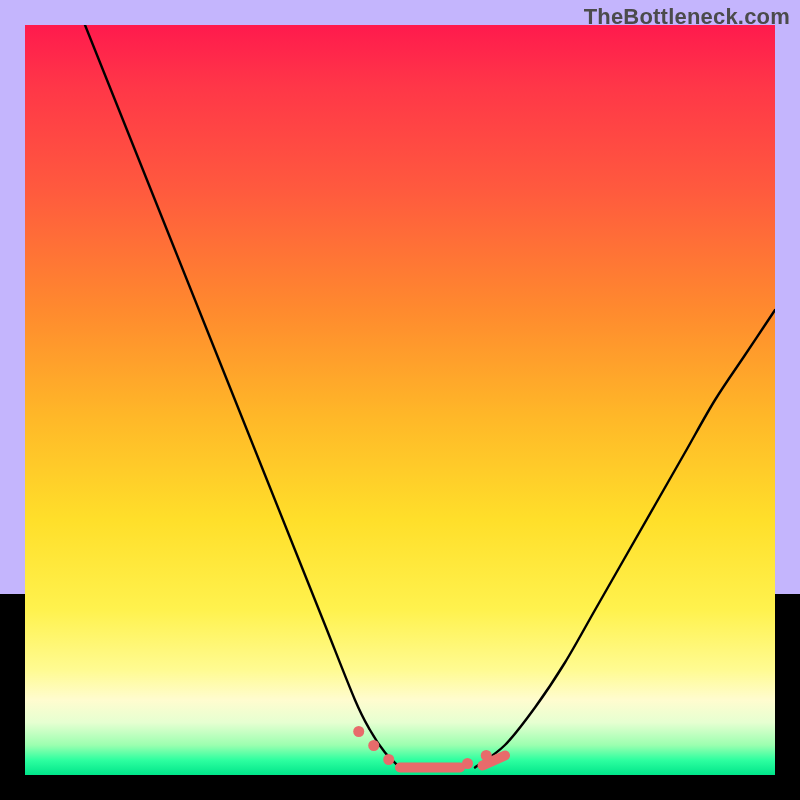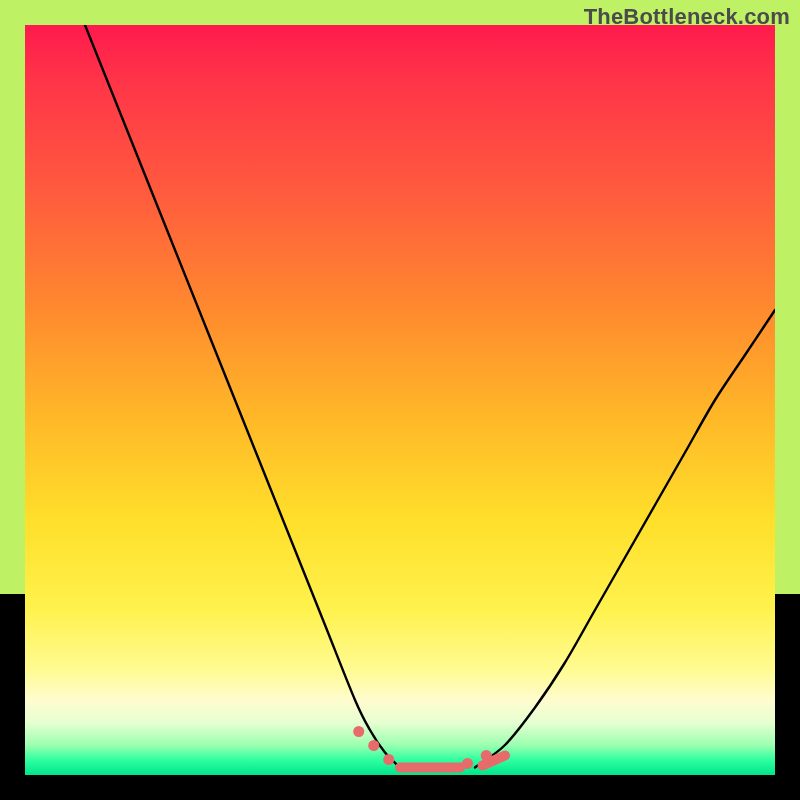--- a/index.html
+++ b/index.html
@@ -10,21 +10,21 @@
     overflow: hidden;
     background: #000;
     font-family: Arial, Helvetica, sans-serif;
   }
   .frame {
     position: absolute;
     left: 0;
     top: 0;
     width: 800px;
     height: 594px;
-    background: #bef264;
+    background: #c4b5fd;
   }
   .watermark {
     position: absolute;
     top: 4px;
     right: 10px;
     font-size: 22px;
     font-weight: 600;
     color: #4b4b4b;
     letter-spacing: 0.2px;
     z-index: 50;

